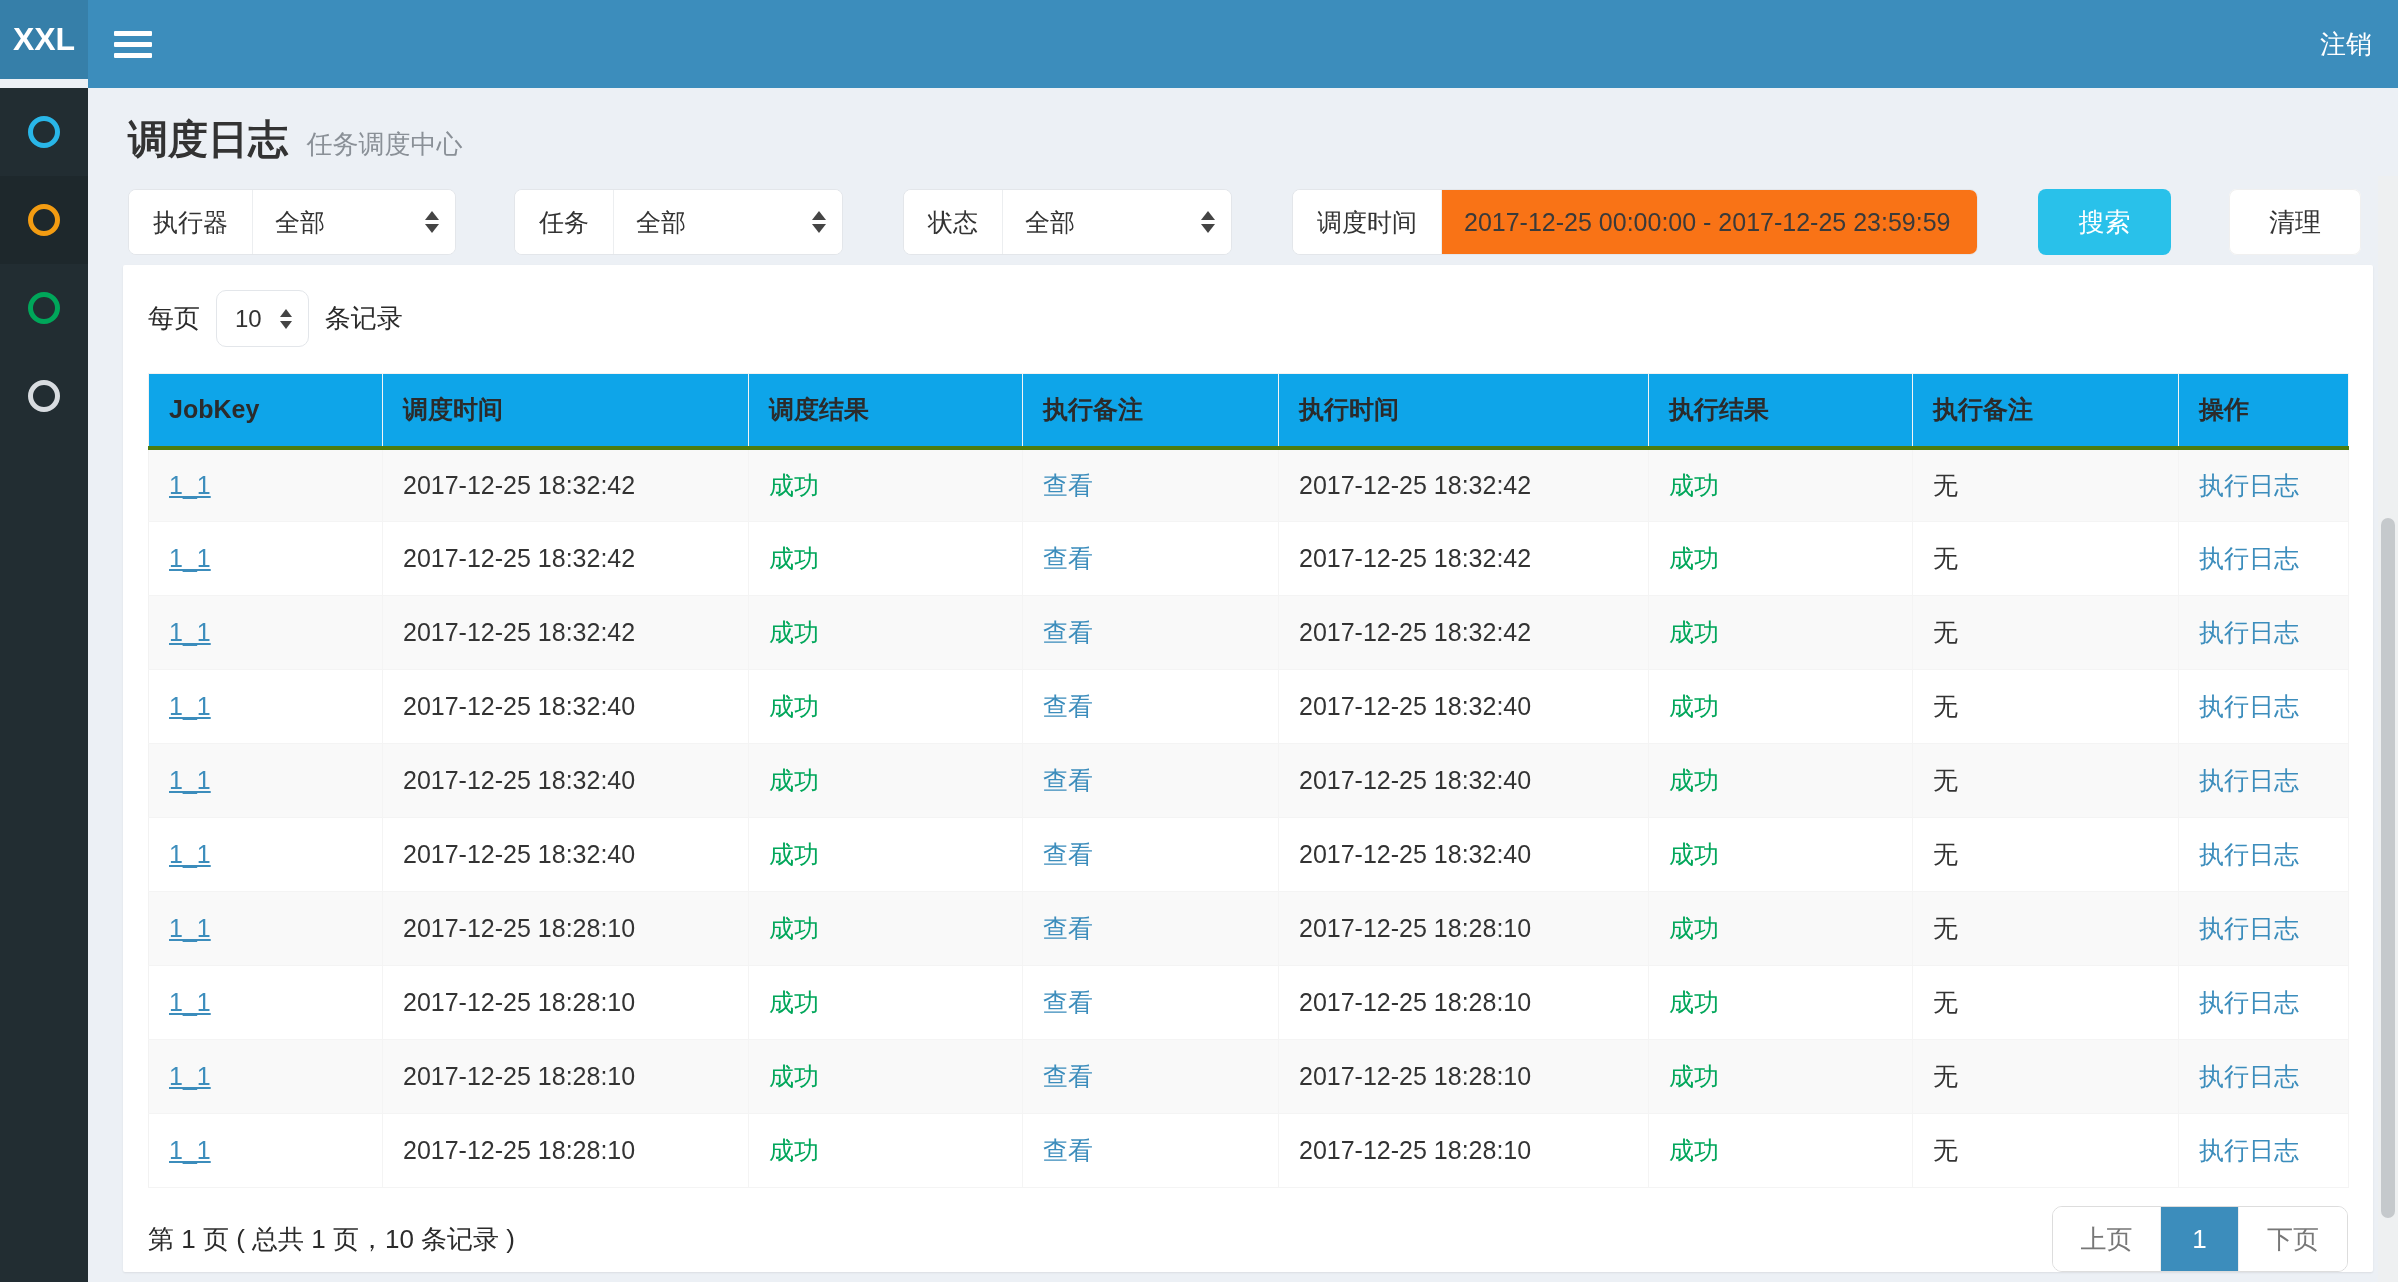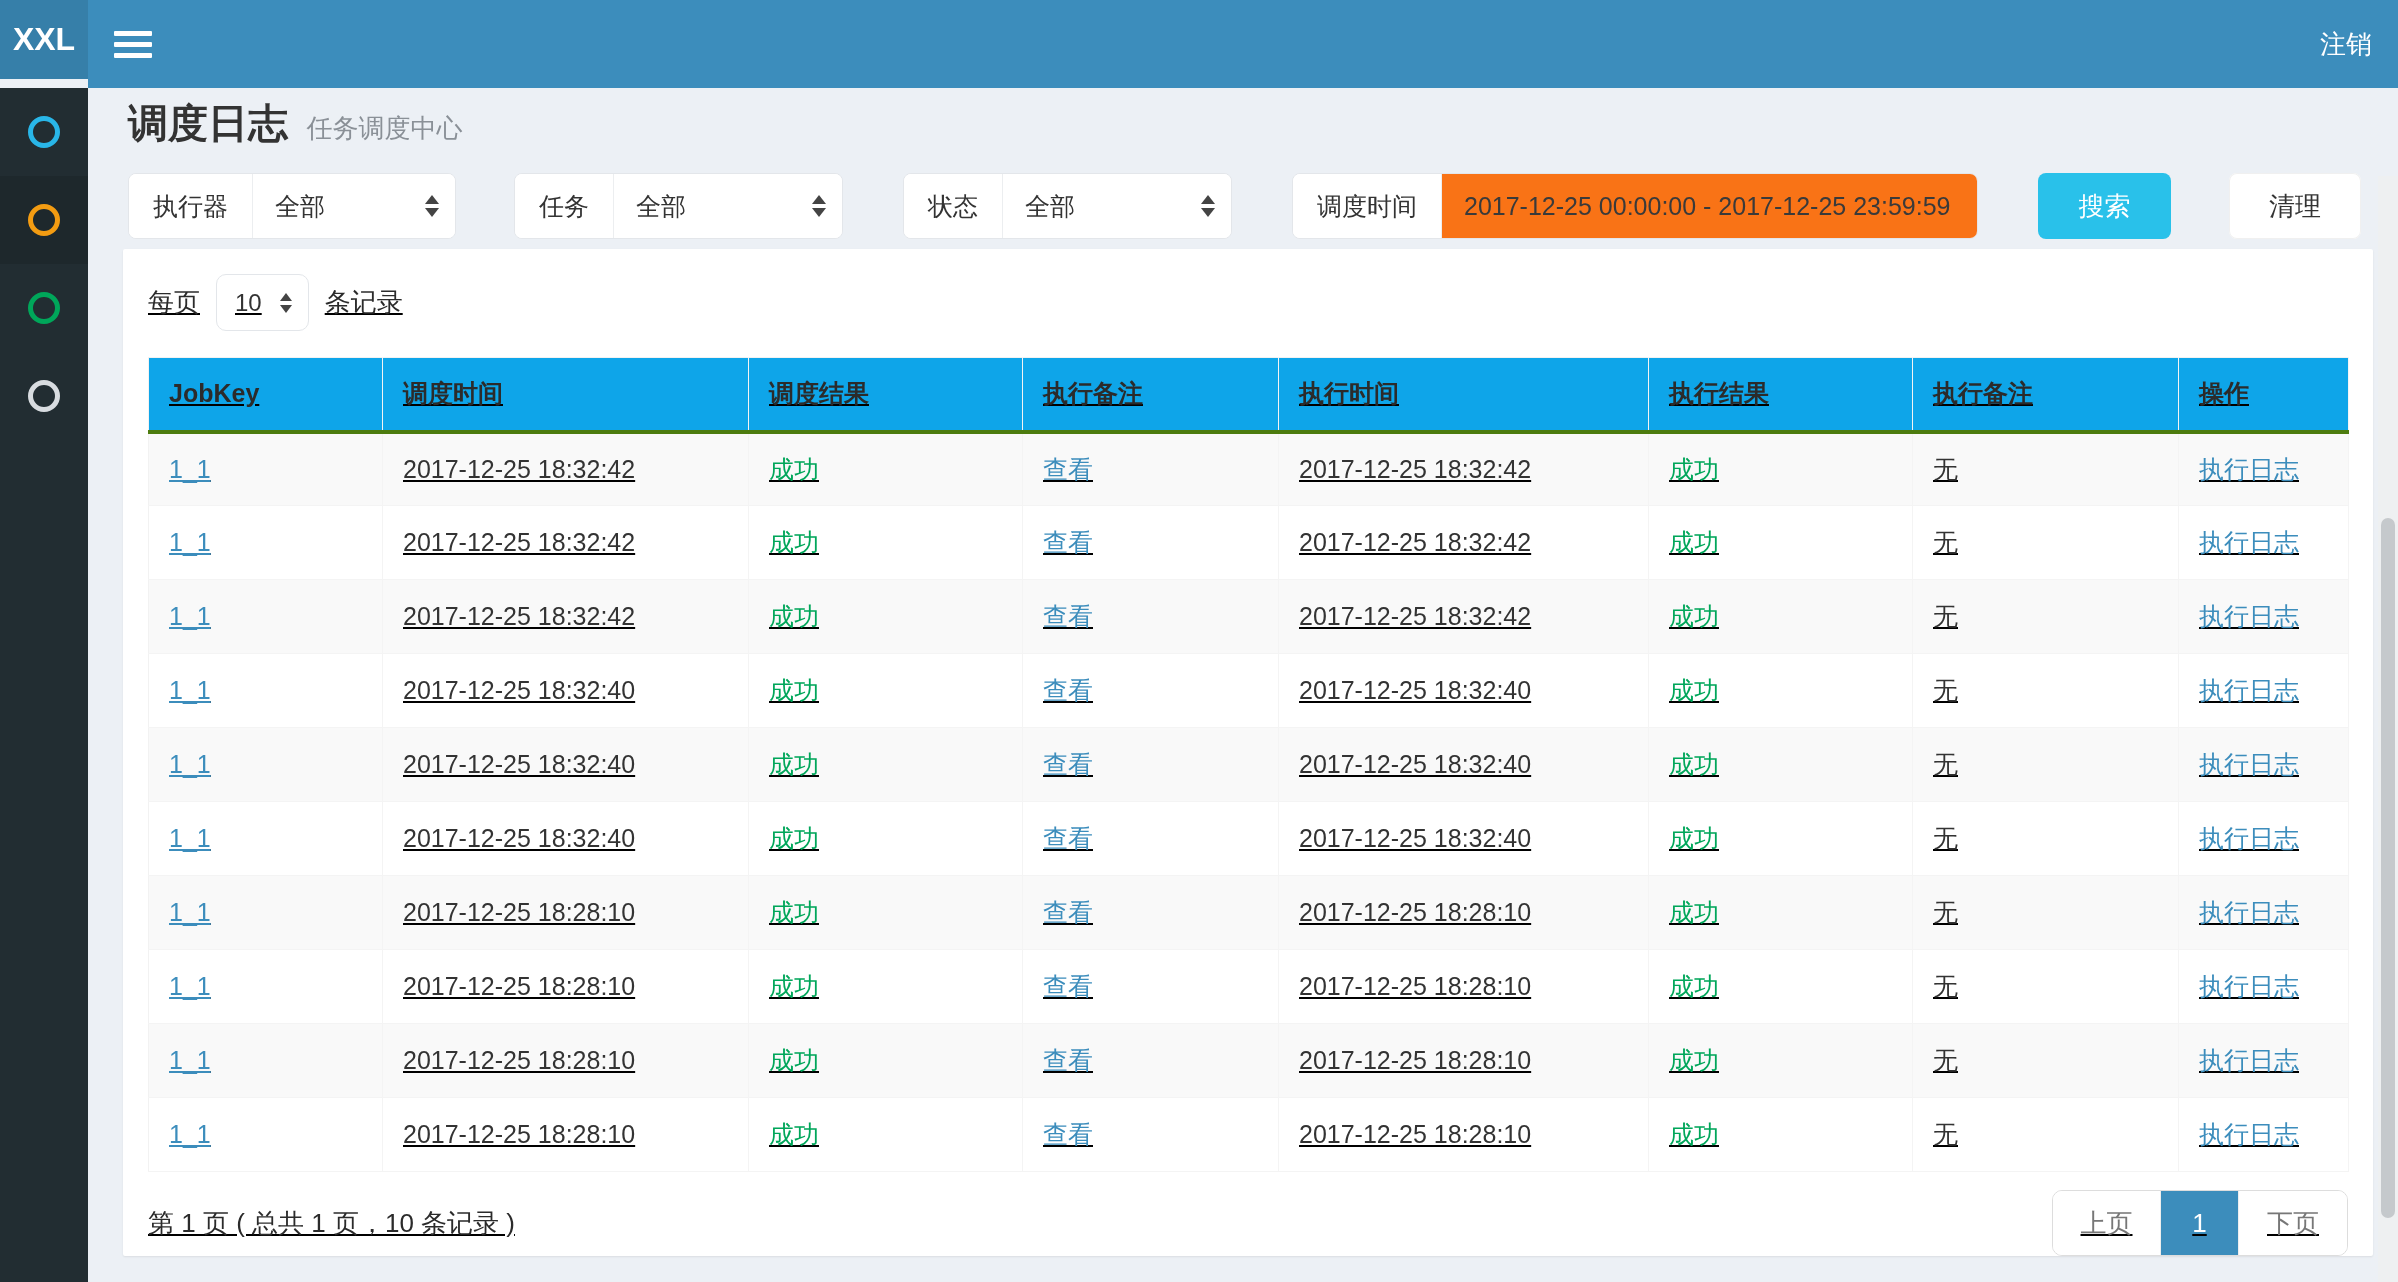--- a/index.html
+++ b/index.html
@@ -19,21 +19,21 @@
     display:flex; align-items:center; cursor:pointer; }
 
   
   .main { display:flex; height:1194px; }
   .sidebar { width:88px; background:#222d32; flex:none; }
   .side-item { height:88px; display:flex; align-items:center; justify-content:center; cursor:pointer; }
   .side-item.active { background:#1e282c; }
   .circle-icon { width:32px; height:32px; border-radius:50%; border:5px solid #fff; }
 
   .content { flex:1; background:#ecf0f5; position:relative; }
-  .content-header { padding:8px 0 0 40px; }
+  .content-header { padding:24px 0 0 40px; }
   .page-title { display:inline; font-size:40px; font-weight:700; color:#333; }
   .page-subtitle { font-size:26px; color:#8a9097; margin-left:14px; }
 
   
   .filter-row { display:flex; align-items:center; margin:22px 0 0 40px; height:66px; }
   .input-group { display:flex; height:66px; border-radius:8px; overflow:hidden;
     border:1px solid #e3e6ea; background:#fff; }
   .ig-label { display:flex; align-items:center; padding:0 24px; font-size:25px; color:#333;
     background:#fff; border-right:1px solid #eceef0; white-space:nowrap; }
   .ig-select { position:relative; display:flex; align-items:center; background:#fff;
@@ -47,21 +47,21 @@
   .spin .dn { width:0; height:0; border-left:7px solid transparent;
     border-right:7px solid transparent; border-top:9px solid #444; }
   .btn { height:66px; border:none; border-radius:8px; font-size:26px; cursor:pointer;
     font-family:inherit; }
   .btn-search { background:#29c1ea; color:#fff; width:133px; margin-left:60px; }
   .btn-clear  { background:#fff; color:#333; width:132px; margin-left:58px;
     box-shadow:0 0 0 1px #f0f0f0 inset; }
 
   
   .panel { background:#fff; margin:10px 0 0 35px; width:2250px; height:1007px;
-    padding:25px; box-shadow:0 1px 2px rgba(0,0,0,.08); border-radius:2px;text-decoration:underline; }
+    padding:25px; box-shadow:0 1px 2px rgba(0,0,0,.08); border-radius:2px; }
   .pagesize-row { display:flex; align-items:center; font-size:26px; color:#2b2b2b; }
   .pagesize-select { position:relative; margin:0 16px; height:57px; min-width:84px;
     border:1px solid #e3e6ea; border-radius:10px; background:#fff; display:flex;
     align-items:center; padding:0 46px 0 18px; font-size:24px; color:#333; cursor:pointer; }
   .pagesize-select .spin .up { border-bottom-width:8px; border-left-width:6px; border-right-width:6px;}
   .pagesize-select .spin .dn { border-top-width:8px; border-left-width:6px; border-right-width:6px;}
 
   table { border-collapse:collapse; table-layout:fixed; width:2200px; margin-top:26px;
     border:1px solid #f2f2f2; }
   th, td { font-size:25px; text-align:left; padding:0 0 0 20px; height:74px;

